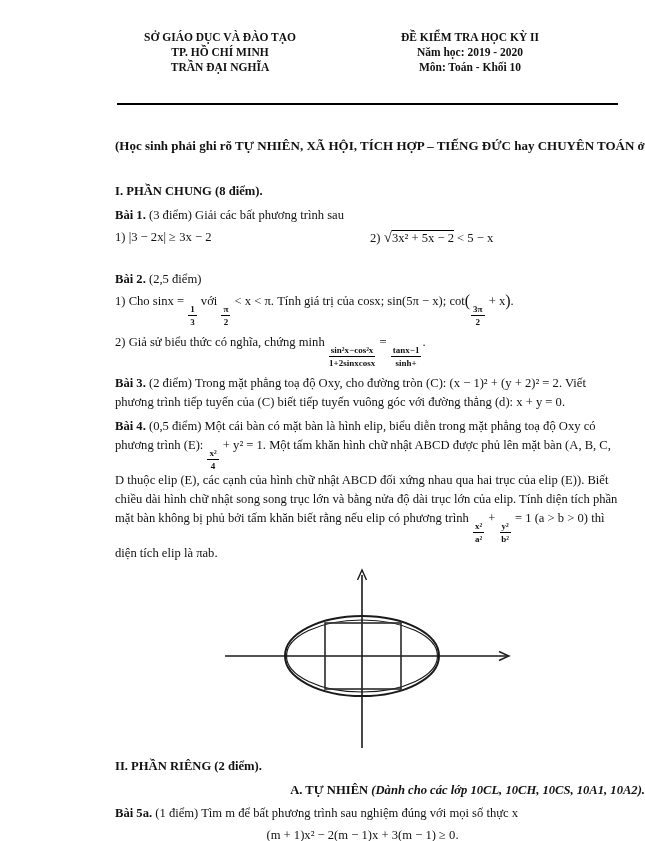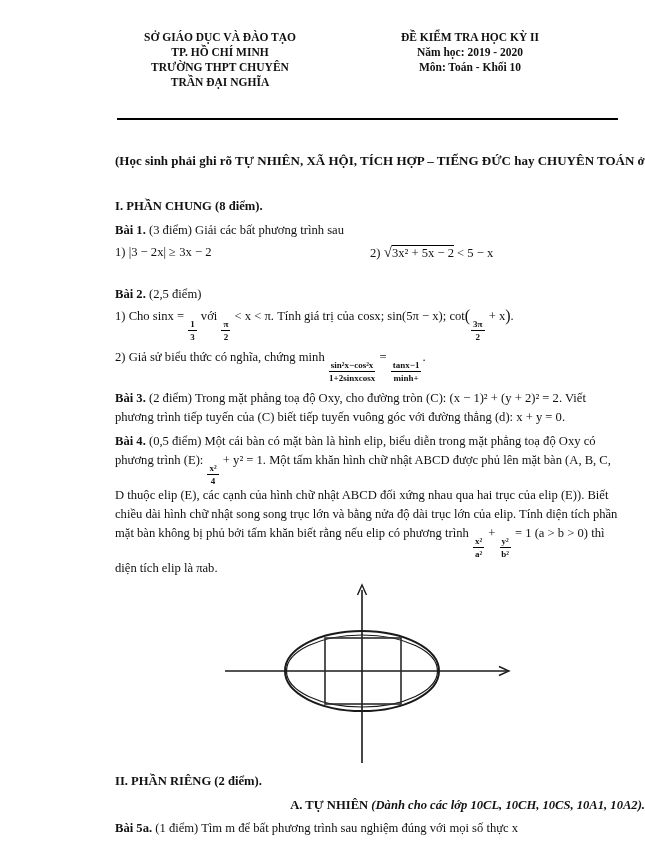--- a/index.html
+++ b/index.html
@@ -49,21 +49,20 @@
 </style>
 </head>
 <body>
 
 <div class="page" data-name="exam-document-page">
 
   <div class="header" data-name="document-header">
     <div class="hdr-left" data-name="school-info-block">
       <div data-name="department-line">SỞ GIÁO DỤC VÀ ĐÀO TẠO</div>
       <div data-name="city-line">TP. HỒ CHÍ MINH</div>
-      <div data-name="school-line-1">TRƯỜNG THPT CHUYÊN</div>
       <div data-name="school-line-2">TRẦN ĐẠI NGHĨA</div>
     </div>
     <div class="hdr-right" data-name="exam-info-block">
       <div data-name="exam-title">ĐỀ KIỂM TRA HỌC KỲ II</div>
       <div data-name="school-year-line">Năm học: 2019 - 2020</div>
       <div data-name="subject-line">Môn: Toán - Khối 10</div>
     </div>
   </div>
 
   <div class="rule" data-name="header-divider"></div>
@@ -86,21 +85,21 @@
             <span class="fd" data-name="fraction-denominator">2</span>
           </span><span class="" data-name="text-run"> &lt; x &lt; π. Tính giá trị của cosx; sin(5π − x); cot</span><span class="paren" data-name="text-run">(</span><span class="frac" data-name="fraction">
             <span class="fn" data-name="fraction-numerator">3π</span>
             <span class="fd" data-name="fraction-denominator">2</span>
           </span><span class="" data-name="text-run"> + x</span><span class="paren" data-name="text-run">)</span><span class="" data-name="text-run">.</span></div>
         <div class="blk line" data-name="problem-2-part-2"><span class="" data-name="text-run">2) Giả sử biểu thức có nghĩa, chứng minh </span><span class="frac" data-name="fraction">
             <span class="fn" data-name="fraction-numerator">sin²x−cos²x</span>
             <span class="fd" data-name="fraction-denominator">1+2sinxcosx</span>
           </span><span class="" data-name="text-run"> = </span><span class="frac" data-name="fraction">
             <span class="fn" data-name="fraction-numerator">tanx−1</span>
-            <span class="fd" data-name="fraction-denominator">minh+</span>
+            <span class="fd" data-name="fraction-denominator">sinh+</span>
           </span><span class="" data-name="text-run">.</span></div>
         <div class="blk para" data-name="problem-3"><span class="sb " data-name="text-run">Bài 3.</span><span class="" data-name="text-run"> (2 điểm) Trong mặt phẳng toạ độ Oxy, cho đường tròn (C): (x − 1)² + (y + 2)² = 2. Viết</span><br><span class="" data-name="text-run">phương trình tiếp tuyến của (C) biết tiếp tuyến vuông góc với đường thẳng (d): x + y = 0.</span></div>
         <div class="blk para" data-name="problem-4"><span class="sb " data-name="text-run">Bài 4.</span><span class="" data-name="text-run"> (0,5 điểm) Một cái bàn có mặt bàn là hình elip, biểu diễn trong mặt phẳng toạ độ Oxy có</span><br><span class="" data-name="text-run">phương trình (E): </span><span class="frac" data-name="fraction">
             <span class="fn" data-name="fraction-numerator">x²</span>
             <span class="fd" data-name="fraction-denominator">4</span>
           </span><span class="" data-name="text-run"> + y² = 1. Một tấm khăn hình chữ nhật ABCD được phủ lên mặt bàn (A, B, C,</span><br><span class="" data-name="text-run">D thuộc elip (E), các cạnh của hình chữ nhật ABCD đối xứng nhau qua hai trục của elip (E)). Biết</span><br><span class="" data-name="text-run">chiều dài hình chữ nhật song song trục lớn và bằng nửa độ dài trục lớn của elip. Tính diện tích phần</span><br><span class="" data-name="text-run">mặt bàn không bị phủ bởi tấm khăn biết rằng nếu elip có phương trình </span><span class="frac" data-name="fraction">
             <span class="fn" data-name="fraction-numerator">x²</span>
             <span class="fd" data-name="fraction-denominator">a²</span>
           </span><span class="" data-name="text-run"> + </span><span class="frac" data-name="fraction">
             <span class="fn" data-name="fraction-numerator">y²</span>

